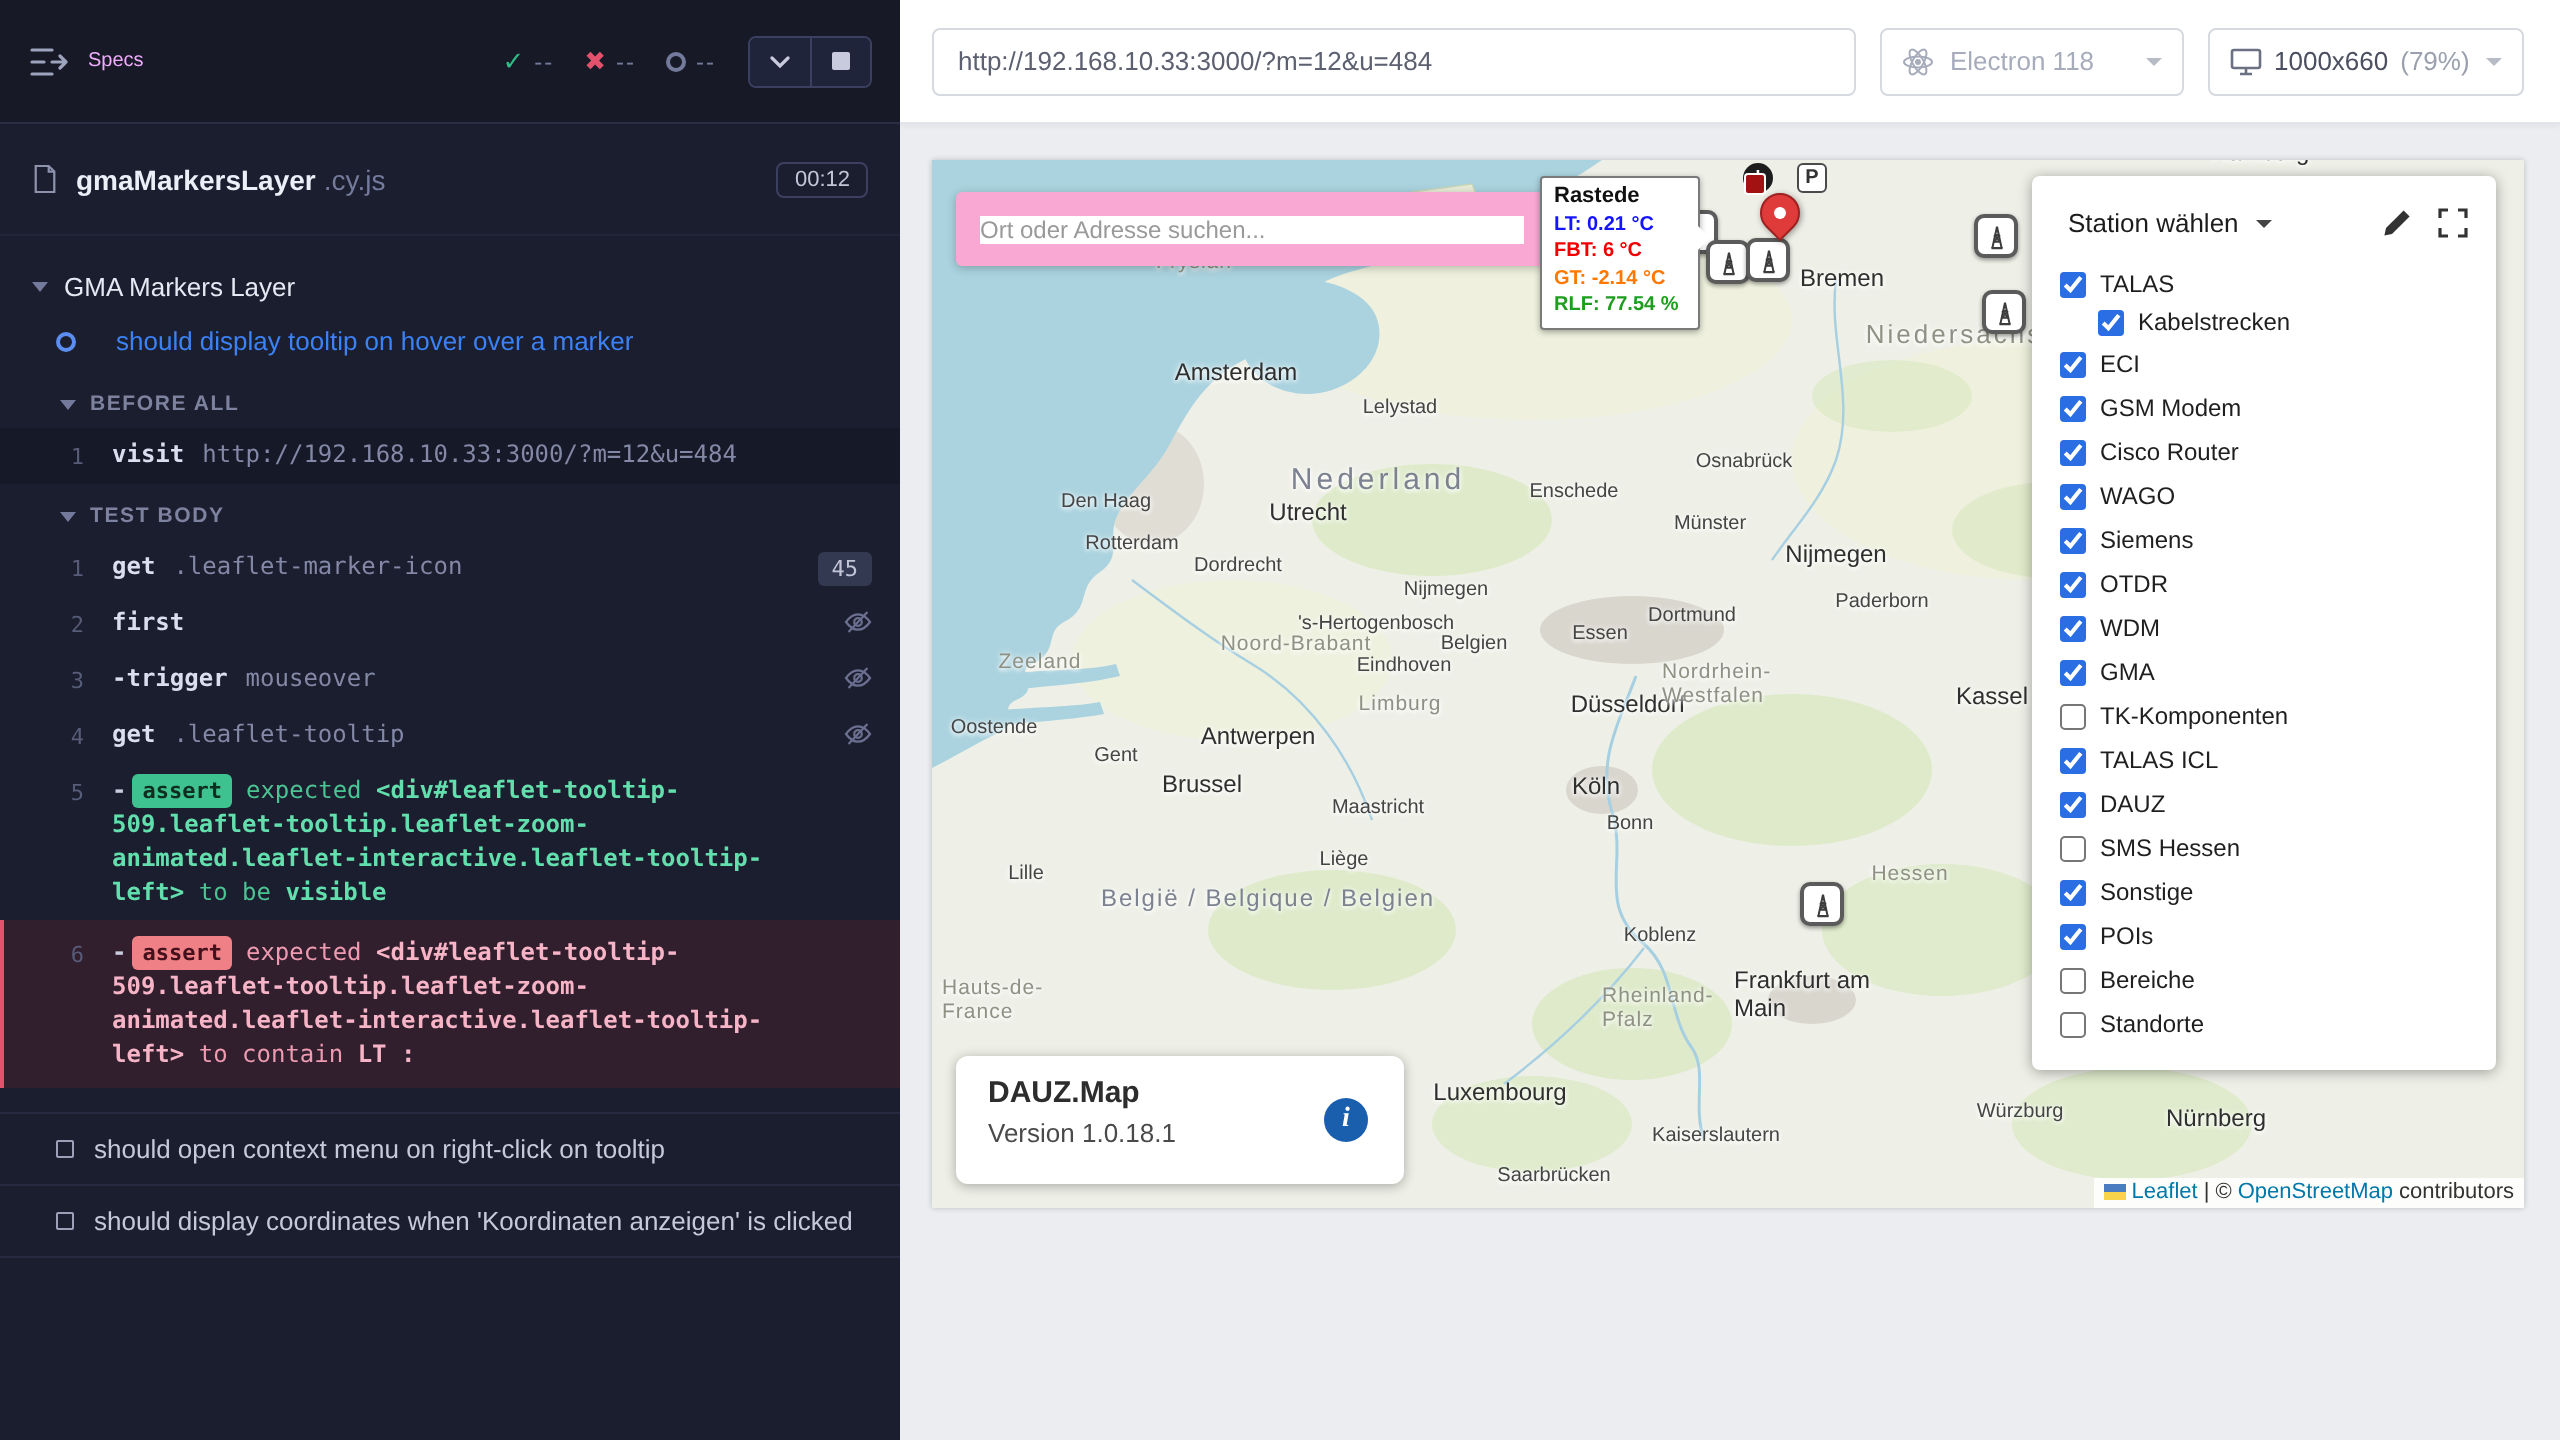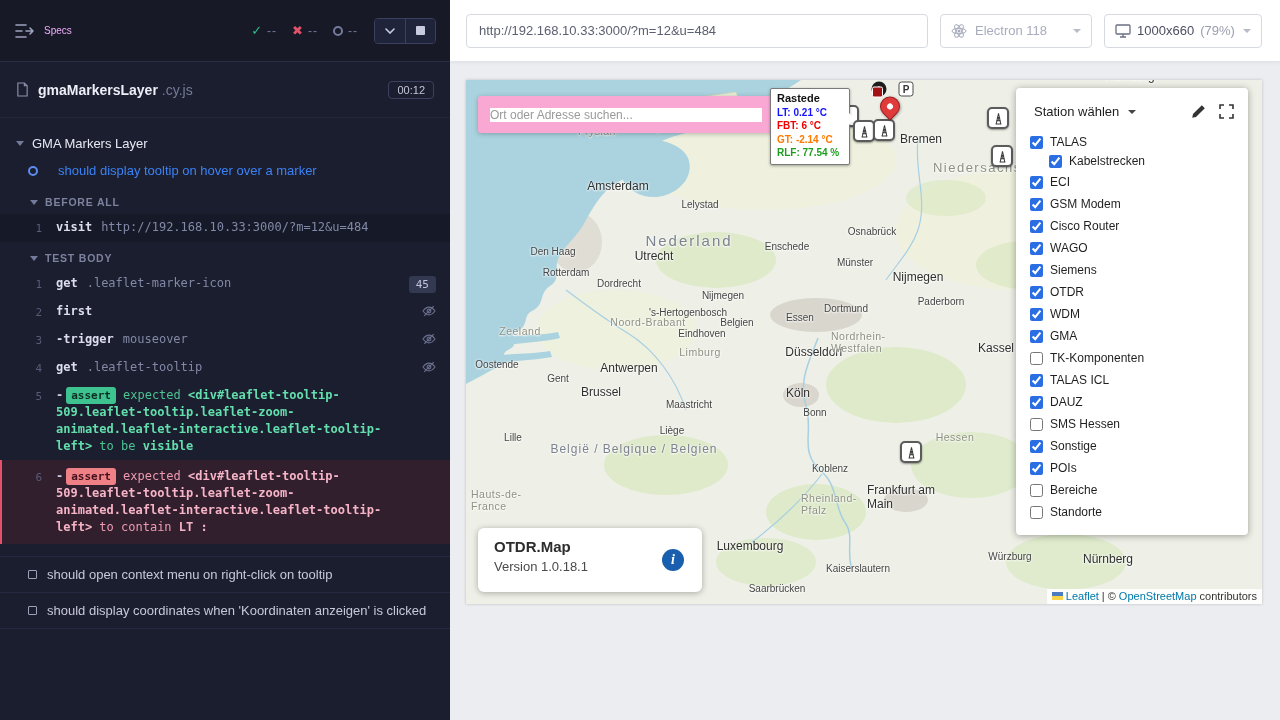--- a/index.html
+++ b/index.html
@@ -507,21 +507,21 @@
               <span class="sp-label">Bereiche</span>
             </label>
             <label class="sp-item">
               <input type="checkbox" style="">
               <span class="sp-label">Standorte</span>
             </label>
           </div>
       </div>
 
       <div class="version-card">
-        <div class="vc-title">OTDR.Map</div>
+        <div class="vc-title">DAUZ.Map</div>
         <div class="vc-version">Version 1.0.18.1</div>
         <span class="info-circle"></span>
       </div>
 
       <div class="map-attribution">
         <svg width="11" height="8">
             <rect width="11" height="4" fill="#4b7bc0"></rect>
             <rect y="4" width="11" height="4" fill="#f7d44a"></rect>
           </svg>
         <a>Leaflet</a>

